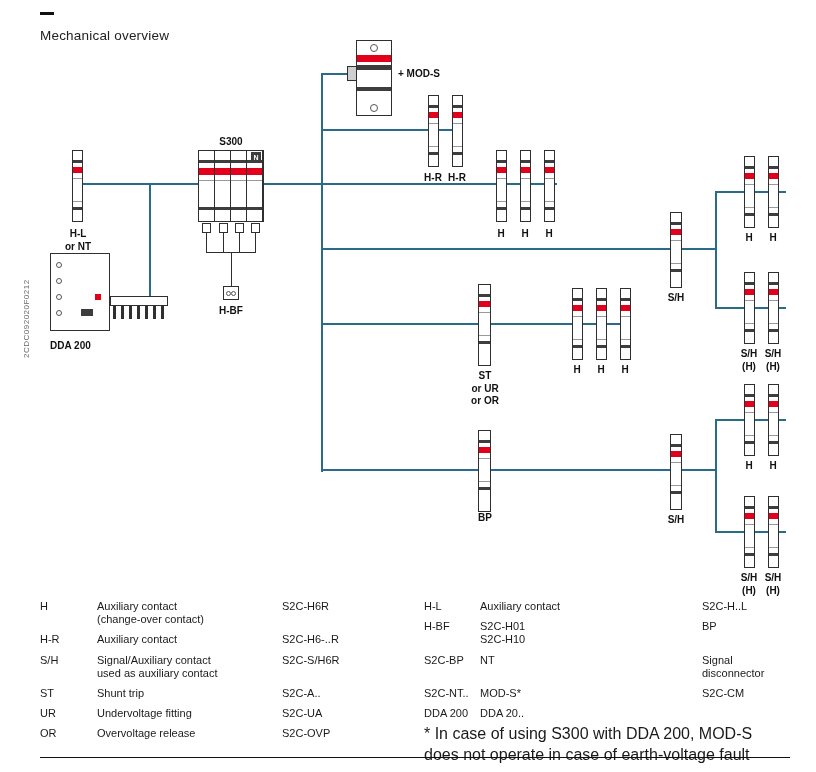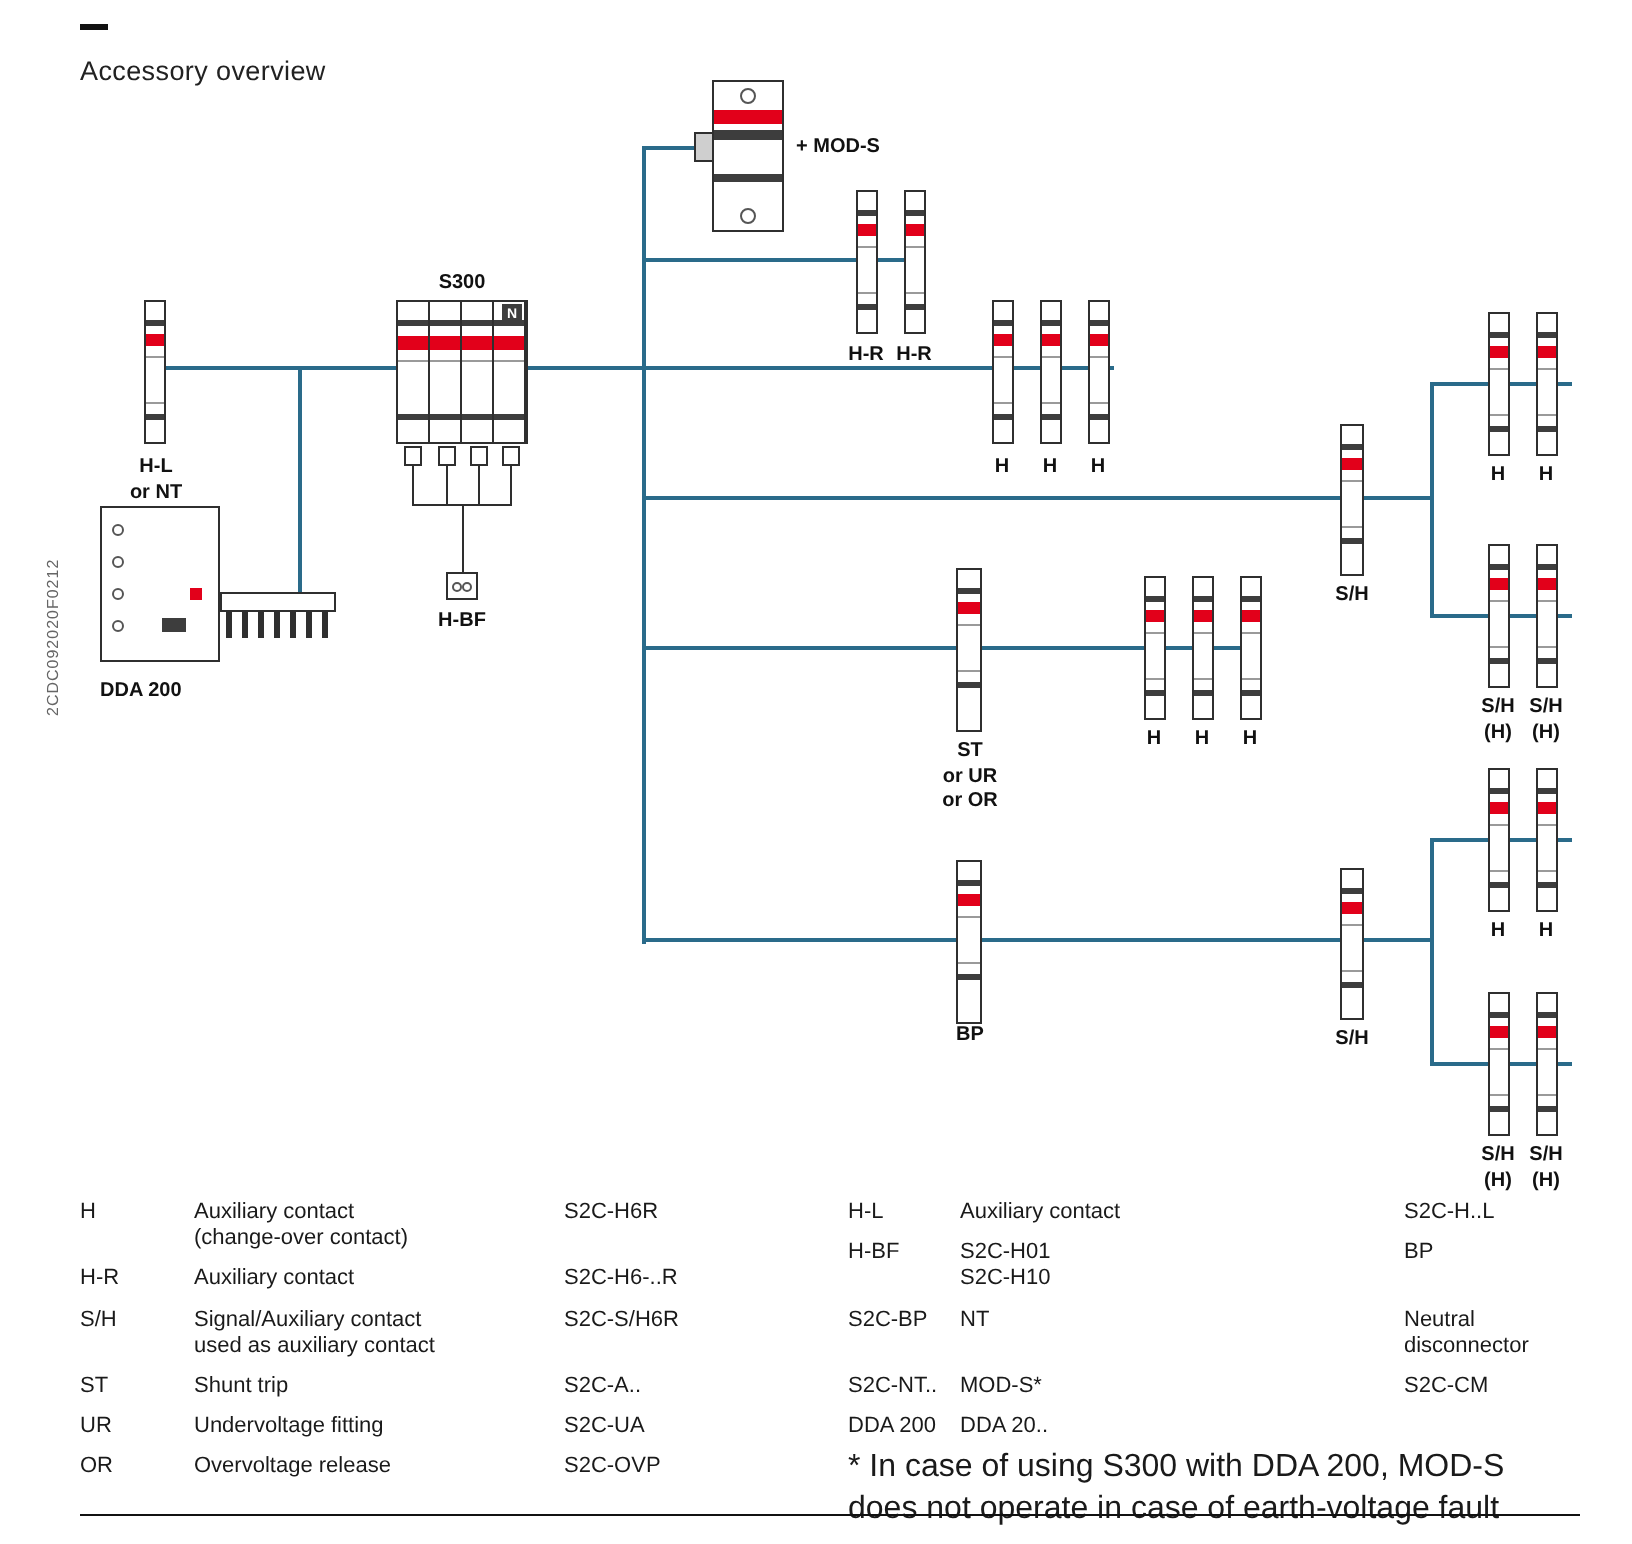--- a/index.html
+++ b/index.html
@@ -45,21 +45,21 @@
        transform:rotate(180deg);font-size:8px;color:#666;letter-spacing:.5px}
   .legendtbl{position:absolute;display:grid;font-size:11px;line-height:1.2;row-gap:7px;color:#1a1a1a}
   .legendtbl span{white-space:pre-line}
   .foot{position:absolute;font-size:16px;line-height:1.3;white-space:pre-line;color:#1a1a1a}
   .botrule{position:absolute;left:40px;top:757px;width:750px;height:1px;background:#111}
 </style>
 </head>
 <body>
 
 <div class="dash"></div>
-<div class="title">Accessory overview</div>
+<div class="title">Mechanical overview</div>
 <div class="sidecode">2CDC092020F0212</div>
 
 <div class="hline" style="left:75px;top:183px;width:482px"></div>
 <div class="vline" style="left:321px;top:73px;height:399px"></div>
 <div class="hline" style="left:321px;top:73px;width:27px"></div>
 <div class="hline" style="left:321px;top:129px;width:142px"></div>
 <div class="hline" style="left:321px;top:248px;width:396px"></div>
 <div class="vline" style="left:715px;top:191px;height:118px"></div>
 <div class="hline" style="left:715px;top:191px;width:71px"></div>
 <div class="hline" style="left:715px;top:307px;width:71px"></div>
@@ -202,21 +202,21 @@
 <div class="legendtbl" style="left:424px;top:600px;width:372px;grid-template-columns:56px 222px 1fr">
   <span>H-L</span>
   <span>Auxiliary contact</span>
   <span>S2C-H..L</span>
   <span>H-BF</span>
   <span>S2C-H01
 S2C-H10</span>
   <span>BP</span>
   <span>S2C-BP</span>
   <span>NT</span>
-  <span>Neutral disconnector</span>
+  <span>Signal disconnector</span>
   <span>S2C-NT..</span>
   <span>MOD-S*</span>
   <span>S2C-CM</span>
   <span>DDA 200</span>
   <span>DDA 20..</span>
 </div>
 
 <div class="foot" style="left:424px;top:724px;width:372px">* In case of using S300 with DDA 200, MOD-S
 does not operate in case of earth-voltage fault</div>
 

